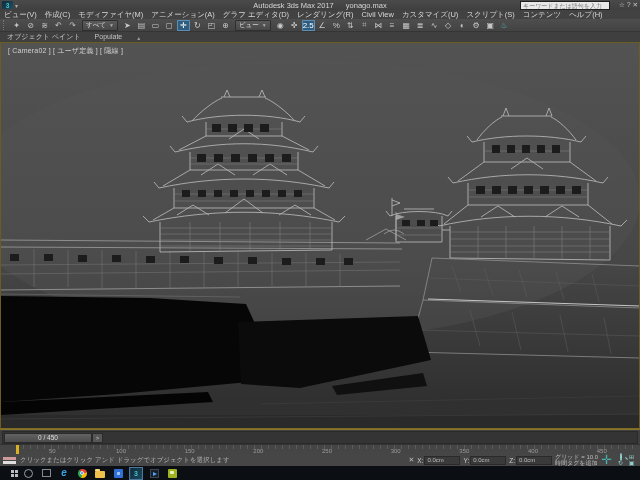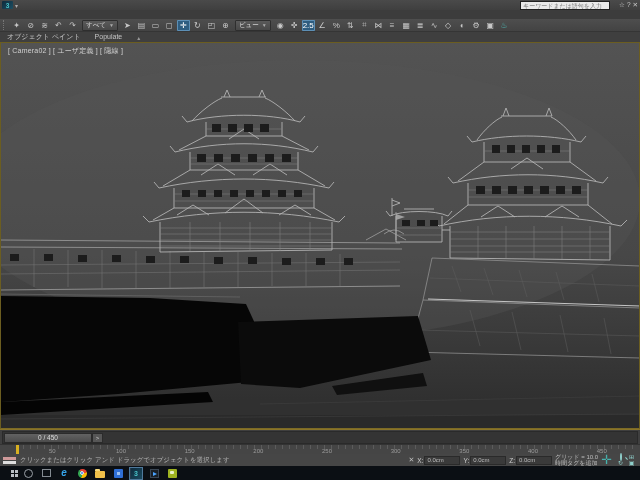--- a/index.html
+++ b/index.html
@@ -106,31 +106,49 @@
 </head>
 <body>
 
 <div id="screen">
 
   <div class="titlebar">
     <div class="qat">
       <span class="applogo">3</span>
       <span class="qat-chev">▾</span>
     </div>
+    <div class="title-center">
+      <span>Autodesk 3ds Max 2017</span>
+      <span>yonago.max</span>
+    </div>
     <div class="infocenter">
       <input placeholder="キーワードまたは語句を入力" style="">
     </div>
     <div class="ic-icons">
 
     <span>☆</span>
         <span>?</span>
         <span>✕</span>
       </div>
   </div>
 
+  <div class="menubar">
+
+  <span class="menu-item">ビュー(V)</span>
+      <span class="menu-item">作成(C)</span>
+      <span class="menu-item">モディファイヤ(M)</span>
+      <span class="menu-item">アニメーション(A)</span>
+      <span class="menu-item">グラフ エディタ(D)</span>
+      <span class="menu-item">レンダリング(R)</span>
+      <span class="menu-item">Civil View</span>
+      <span class="menu-item">カスタマイズ(U)</span>
+      <span class="menu-item">スクリプト(S)</span>
+      <span class="menu-item">コンテンツ</span>
+      <span class="menu-item">ヘルプ(H)</span>
+    </div>
 
   <div class="toolbar">
     <span class="tb-grip"></span>
     <span style="display:contents">
       
     <span class="tbi">✦</span><span class="tbi">⊘</span><span class="tbi">≋</span><span class="tbi">↶</span><span class="tbi">↷</span></span>
     <span class="tb-dd">
       <span>すべて</span>
         <span class="arrow">▼</span>
     </span>

